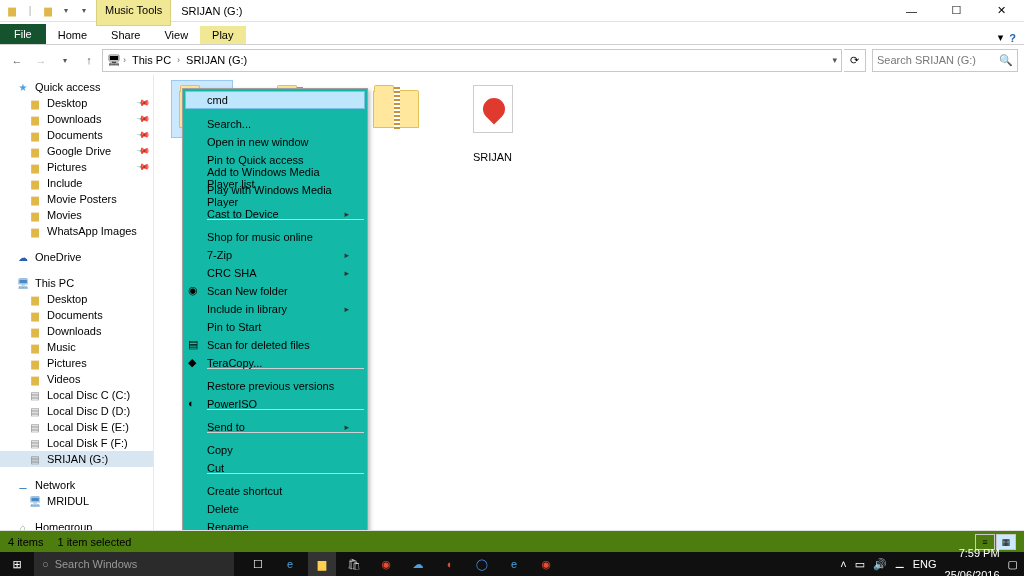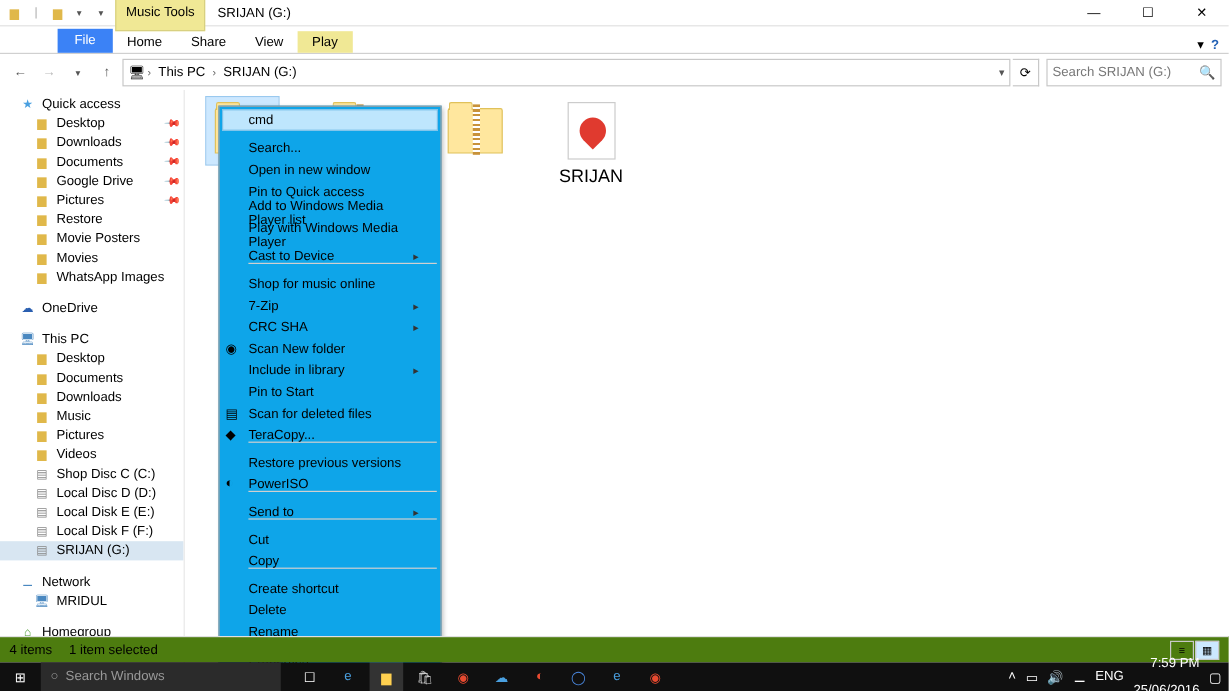--- a/index.html
+++ b/index.html
@@ -6,21 +6,21 @@
 body { width:1024px; height:576px; overflow:hidden; background:#fff; position:relative; }
 .titlebar { height:22px; background:#fff; border-bottom:1px solid #e1e1e1; display:flex; align-items:center; }
 .titlebar .qat { display:flex; align-items:center; padding:0 4px; gap:2px; }
 .titlebar .qat span { width:16px; height:16px; display:flex; align-items:center; justify-content:center; font-size:10px; }
 .titlebar .tool-tab { background:#f0e895; border:1px solid #d8d080; padding:14px 8px; height:22px; display:flex; flex-direction:column; align-items:center; justify-content:center; font-size:10px; line-height:9px; }
 .titlebar .title-text { padding:0 10px; }
 .titlebar .win-controls { margin-left:auto; display:flex; }
 .titlebar .win-controls div { width:45px; height:22px; display:flex; align-items:center; justify-content:center; font-size:11px; }
 .ribbon-tabs { height:23px; display:flex; align-items:flex-end; border-bottom:1px solid #d0d0d0; }
 .ribbon-tab { padding:3px 12px; font-size:11px; }
-.ribbon-tab.file { background:#3b82f6; color:#fff; padding:4px 14px;margin-left:48px; }
+.ribbon-tab.file { background:#14532d; color:#fff; padding:4px 14px; }
 .ribbon-tabs .spacer { flex:1; }
 .ribbon-end { display:flex; align-items:center; gap:6px; padding-right:8px; }
 .addr { height:30px; display:flex; align-items:center; padding:1px 6px; gap:2px; }
 .addr .navbtn { width:22px; height:22px; display:flex; align-items:center; justify-content:center; color:#555; }
 .breadcrumb { flex:1; height:23px; border:1px solid #c8c8c8; display:flex; align-items:center; padding:0 4px; gap:2px; }
 .breadcrumb .crumb { padding:0 4px; }
 .breadcrumb .sep { color:#666; font-size:9px; }
 .refresh { width:22px; height:23px; border:1px solid #c8c8c8; border-left:0; display:flex; align-items:center; justify-content:center; }
 .searchbox { width:146px; height:23px; border:1px solid #c8c8c8; margin-left:4px; display:flex; align-items:center; padding:0 4px; color:#777; }
 .searchbox .mag { margin-left:auto; }
@@ -35,22 +35,22 @@
 .content { flex:1; padding:6px 10px; position:relative; }
 .folders { display:flex; gap:22px; }
 .folder-item { display:flex; flex-direction:column; align-items:center; width:75px; }
 .folder-item.sel .thumb { outline:1px solid #99c9ef; background:#cce8ff; }
 .thumb { width:60px; height:56px; display:flex; align-items:center; justify-content:center; padding:2px; }
 .folder-icon { width:46px; height:38px; background:#ffe79e; border:1px solid #e0c15a; border-radius:2px 2px 0 0; position:relative; }
 .folder-icon::before { content:""; position:absolute; top:-6px; left:0; width:18px; height:6px; background:#ffe79e; border:1px solid #e0c15a; border-bottom:0; border-radius:2px 2px 0 0; }
 .folder-icon.zip::after { content:""; position:absolute; left:20px; top:-4px; width:6px; height:42px; background:repeating-linear-gradient(#c8923a 0 2px, #fff 2px 4px); }
 .pdf-icon { width:40px; height:48px; background:#fff; border:1px solid #ccc; position:relative; }
 .pdf-icon::after { content:""; position:absolute; left:9px; top:12px; width:22px; height:22px; border-radius:50% 50% 50% 0; background:#e03a2f; transform:rotate(-45deg); }
-.folder-item .label { text-align:left; font-size:15px; margin-top:2px; }
-.ctxmenu { position:absolute; left:182px; top:88px; width:186px; background:#0ea5e9; border:1px solid #a0a0a0; box-shadow:2px 2px 4px rgba(0,0,0,0.25); padding:2px; }
+.folder-item .label { text-align:left; font-size:11px; margin-top:14px; }
+.ctxmenu { position:absolute; left:182px; top:88px; width:186px; background:#14b8a6; border:1px solid #a0a0a0; box-shadow:2px 2px 4px rgba(0,0,0,0.25); padding:2px; }
 .ctxmenu .row { display:flex; align-items:center; height:18px; padding:12px 16px 0 22px; position:relative; }
 .ctxmenu .row.hover { background:#bee6fd; border:1px solid #7cc0e8; height:18px; padding:0 15px 0 21px; }
 .ctxmenu .row .arrow { margin-left:auto; font-size:9px; color:#333; }
 .ctxmenu .row .mic { position:absolute; left:3px; width:14px; height:14px; }
 .ctxmenu .sep { height:1px; background:#d0d0d0; margin:2px 1px 2px 22px; }
 .status { position:absolute; bottom:24px; left:0; right:0; height:22px; border-top:1px solid #e0e0e0; display:flex; align-items:center; padding:0 8px; gap:14px; background:#4d7c0f; }
 .status .views { margin-left:auto; display:flex; gap:1px; }
 .status .views div { width:20px; height:16px; border:1px solid #c8c8c8; display:flex; align-items:center; justify-content:center; font-size:9px; }
 .taskbar { position:absolute; bottom:0; left:0; right:0; height:24px; background:#101010; display:flex; align-items:center; }
 .taskbar .start { width:34px; height:24px; display:flex; align-items:center; justify-content:center; color:#fff; }
@@ -149,21 +149,21 @@
           <span>Google Drive</span>
           <span class="pin">📌</span>
         </div>
         <div class="item sub">
           <span class="ic ic-folder">▆</span>
           <span>Pictures</span>
           <span class="pin">📌</span>
         </div>
         <div class="item sub">
           <span class="ic ic-folder">▆</span>
-          <span>Restore</span>
+          <span>Include</span>
         </div>
         <div class="item sub">
           <span class="ic ic-folder">▆</span>
           <span>Movie Posters</span>
         </div>
         <div class="item sub">
           <span class="ic ic-folder">▆</span>
           <span>Movies</span>
         </div>
         <div class="item sub">
@@ -203,21 +203,21 @@
           <span>Pictures</span>
         </div>
         <div class="item sub">
           <span class="ic ic-folder">▆</span>
           <span>Videos</span>
         </div>
       </div>
     <div id="disk-list">
         <div class="item sub">
           <span class="ic ic-disk">▤</span>
-          <span>Shop Disc C (C:)</span>
+          <span>Local Disc C (C:)</span>
         </div>
         <div class="item sub">
           <span class="ic ic-disk">▤</span>
           <span>Local Disc D (D:)</span>
         </div>
         <div class="item sub">
           <span class="ic ic-disk">▤</span>
           <span>Local Disk E (E:)</span>
         </div>
         <div class="item sub">
@@ -337,24 +337,24 @@
       <span class="mic">◐</span>
       <span>PowerISO</span>
     </div>
     <div class="sep"></div>
     <div class="row">
       <span>Send to</span>
       <span class="arrow">▸</span>
     </div>
     <div class="sep"></div>
     <div class="row">
+      <span>Copy</span>
+    </div>
+    <div class="row">
       <span>Cut</span>
-    </div>
-    <div class="row">
-      <span>Copy</span>
     </div>
     <div class="sep"></div>
     <div class="row">
       <span>Create shortcut</span>
     </div>
     <div class="row">
       <span>Delete</span>
     </div>
     <div class="row">
       <span>Rename</span>

